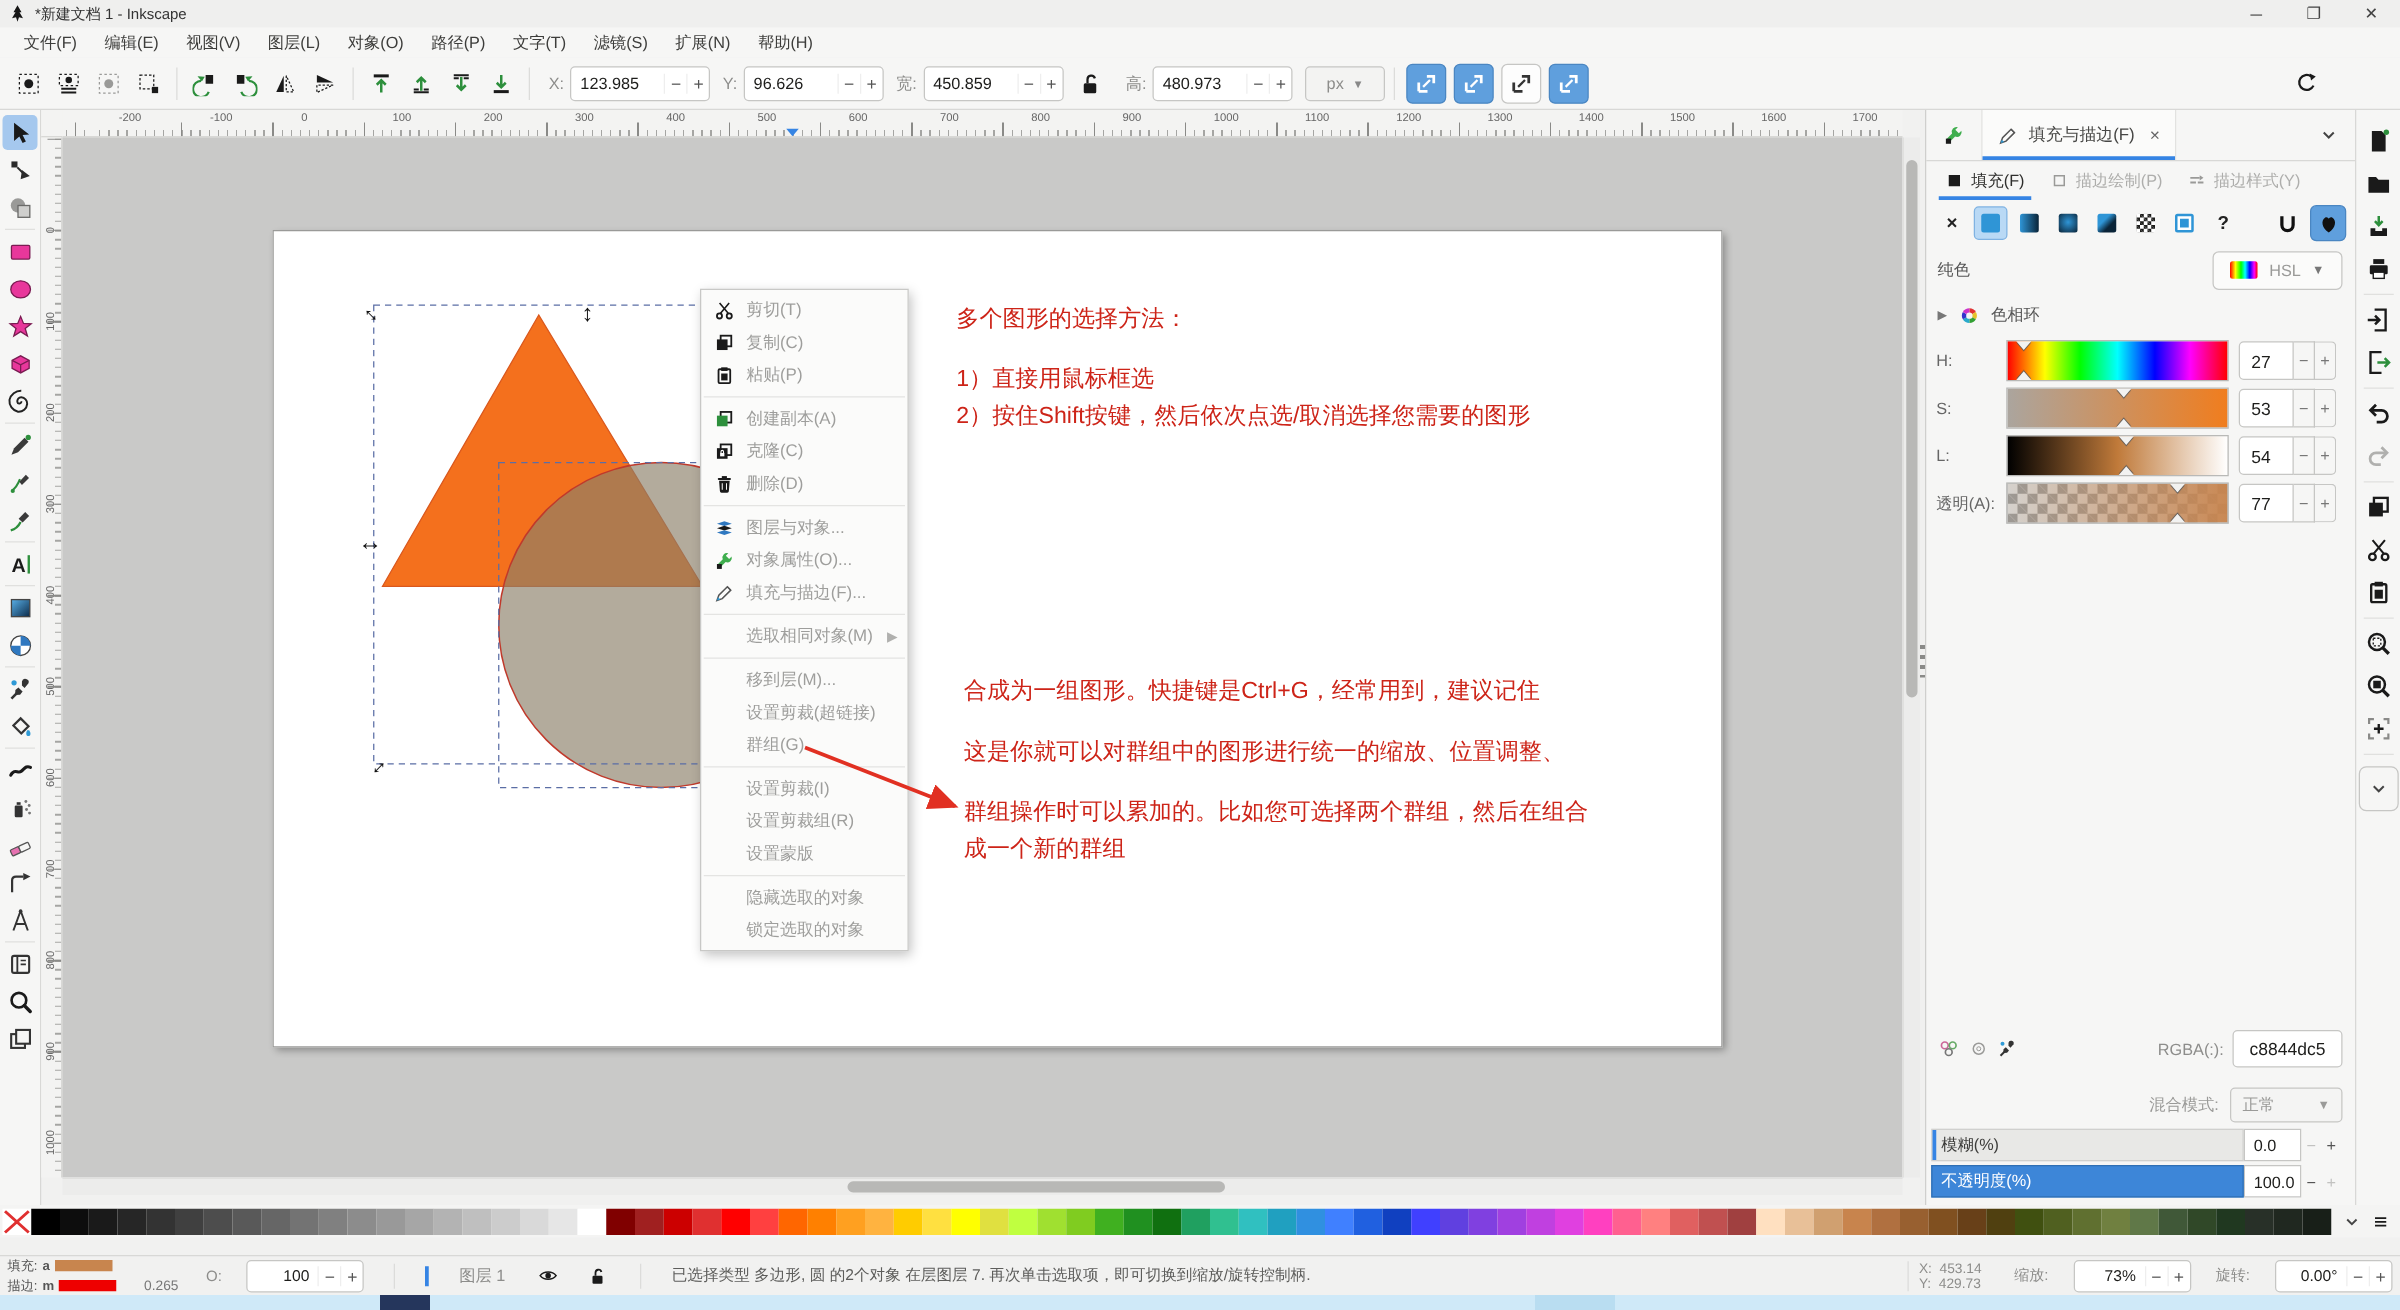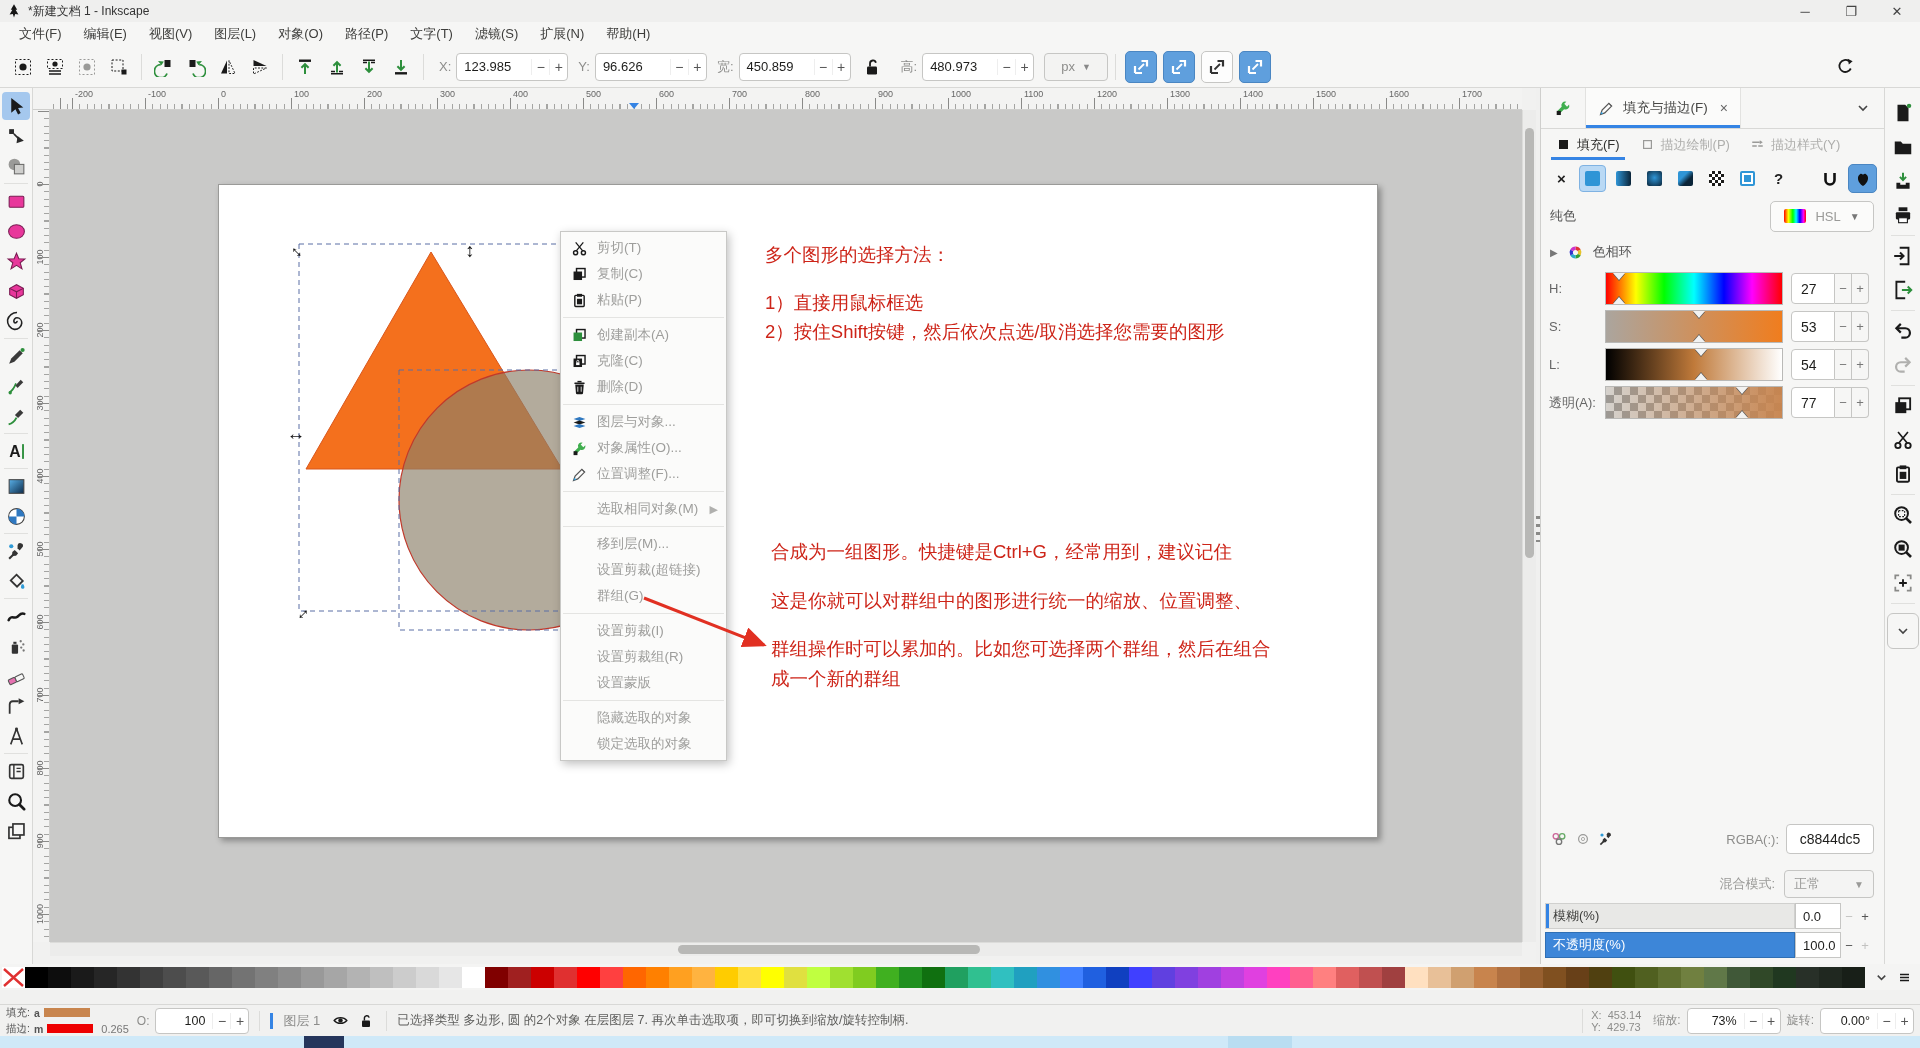--- a/index.html
+++ b/index.html
@@ -34,21 +34,21 @@
   .toolbox{position:absolute;left:0;top:88px;width:33px;bottom:84px;background:#f6f6f5;border-right:1px solid #d8d8d6;display:flex;flex-direction:column;align-items:center;padding-top:3px;box-sizing:border-box;}
   .tool{width:28px;height:28px;margin:1px 0;display:flex;align-items:center;justify-content:center;border-radius:4px;flex:none;}
   .tool.active{background:#a5c8ee;}
   .tgsep{width:24px;height:1px;background:#e0e0de;margin:2px 0;flex:none;}
 
   
   .corner{position:absolute;left:33px;top:88px;width:17px;height:22px;background:#f3f3f2;border-bottom:1px solid #cfcfcd;box-sizing:border-box;}
   .hruler{position:absolute;left:50px;top:88px;width:1472px;height:22px;background:#f3f3f2;border-bottom:1px solid #cfcfcd;box-sizing:border-box;overflow:hidden;font-size:9px;color:#666;}
   .hruler::before{content:"";position:absolute;left:0;right:0;bottom:0;height:5px;background:repeating-linear-gradient(90deg,#a5a5a3 0 1px,transparent 1px 7.3px);background-position:22px 0;}
   .hruler::after{content:"";position:absolute;left:0;right:0;bottom:0;height:11px;background:repeating-linear-gradient(90deg,#8a8a88 0 1px,transparent 1px 73px);background-position:22px 0;}
-  .hruler .rl{position:absolute;top:1px;}
+  .hruler .rl{position:absolute;top:1px;margin-left:20px;}
   .rmark{position:absolute;left:579px;bottom:0;width:0;height:0;border-left:5px solid transparent;border-right:5px solid transparent;border-top:6px solid #3584e4;}
   .vruler{position:absolute;left:33px;top:110px;width:17px;height:832px;background:#f3f3f2;border-right:1px solid #cfcfcd;box-sizing:border-box;overflow:hidden;font-size:9px;color:#666;}
   .vruler::before{content:"";position:absolute;top:0;bottom:0;right:0;width:5px;background:repeating-linear-gradient(180deg,#a5a5a3 0 1px,transparent 1px 7.3px);background-position:0 1px;}
   .vruler::after{content:"";position:absolute;top:0;bottom:0;right:0;width:11px;background:repeating-linear-gradient(180deg,#8a8a88 0 1px,transparent 1px 73px);background-position:0 1px;}
   .vruler .rl{position:absolute;left:-8px;width:30px;height:10px;text-align:center;transform:rotate(-90deg);}
   .canvas{position:absolute;left:50px;top:110px;width:1472px;height:832px;background:#c9c9c8;overflow:hidden;}
   .page{position:absolute;left:168px;top:74px;width:1160px;height:654px;background:#ffffff;border:1px solid #9a9a98;box-shadow:3px 3px 6px rgba(0,0,0,.32);box-sizing:border-box;}
   #shapes{position:absolute;left:0;top:0;}
   .vscroll{position:absolute;left:1522px;top:110px;width:14px;height:832px;background:#ececeb;border-left:1px solid #dcdcda;box-sizing:border-box;}
   .vthumb{position:absolute;left:2px;top:18px;width:9px;height:430px;background:#b8b8b6;border-radius:5px;}
@@ -135,21 +135,21 @@
   .csep2{width:24px;height:1px;background:#e0e0de;margin:3px 0;flex:none;}
   .cmore{width:30px;height:34px;border:1px solid #c6c6c4;border-radius:6px;display:flex;align-items:center;justify-content:center;margin-top:6px;flex:none;}
 
   
   .palette{position:absolute;left:0;top:964px;width:1920px;height:26px;background:#f4f4f3;display:flex;align-items:center;padding-left:2px;box-sizing:border-box;overflow:hidden;}
   .sw{width:23px;height:21px;flex:none;}
   .sw.none{background:#fff;display:flex;align-items:center;justify-content:center;}
   .palctrl{position:absolute;right:0;top:0;height:100%;display:flex;align-items:center;gap:8px;background:#f4f4f3;padding:0 8px 0 6px;}
 
   
-  .statusbar{position:absolute;left:0;top:1004px;width:1920px;height:32px;background:#f1f1f0;border-top:1px solid #d8d8d6;display:flex;align-items:center;padding:0 6px;box-sizing:border-box;font-size:12px;color:#666;gap:6px;}
+  .statusbar{position:absolute;left:0;top:1004px;width:1920px;height:32px;background:#f1f1f0;border-top:1px solid #d8d8d6;display:flex;align-items:center;padding:0 6px;box-sizing:border-box;font-size:12px;color:#666;gap:20px;}
   .fsblock{display:flex;flex-direction:column;justify-content:center;gap:2px;font-size:10.5px;color:#555;}
   .fsrow{display:flex;align-items:center;gap:4px;}
   .fswatch{width:46px;height:9px;}
   .swidth{font-size:11px;color:#777;align-self:flex-end;margin:0 2px 1px 2px;}
   .ospin .val{width:34px;text-align:right;}
   .sbsep{width:1px;height:20px;background:#dcdcda;margin:0 4px;}
   .lbar{width:3px;height:16px;background:#3584e4;}
   .layerlbl{color:#8d8d8b;font-size:13px;margin:0 4px;}
   .sbicon{width:20px;height:20px;display:flex;align-items:center;justify-content:center;}
   .msg{flex:1;color:#5d5d5b;font-size:12.5px;white-space:nowrap;overflow:hidden;text-overflow:ellipsis;}
@@ -660,21 +660,21 @@
         <span class="clabel">对象属性(O)...</span>
       </div>
       <div class="cmi">
         <span class="cicon">
           <svg viewBox="0 0 20 20" width="17" height="17">
             <path d="M3 17 L4.8 12 L12.8 4 L16 7.2 L8 15.2 Z" fill="none" stroke="#555" stroke-width="1.4"></path>
             <path d="M12.8 4 L16 7.2" stroke="#555"></path>
             <path d="M3 17 L6.2 16 L4 13.8 Z" fill="#2f9ad6"></path>
           </svg>
         </span>
-        <span class="clabel">位置调整(F)...</span>
+        <span class="clabel">填充与描边(F)...</span>
       </div>
       <div class="csep"></div>
       <div class="cmi">
         <span class="cicon"></span>
         <span class="clabel">选取相同对象(M)</span>
         <span class="subarr">▶</span>
       </div>
       <div class="csep"></div>
       <div class="cmi">
         <span class="cicon"></span>

